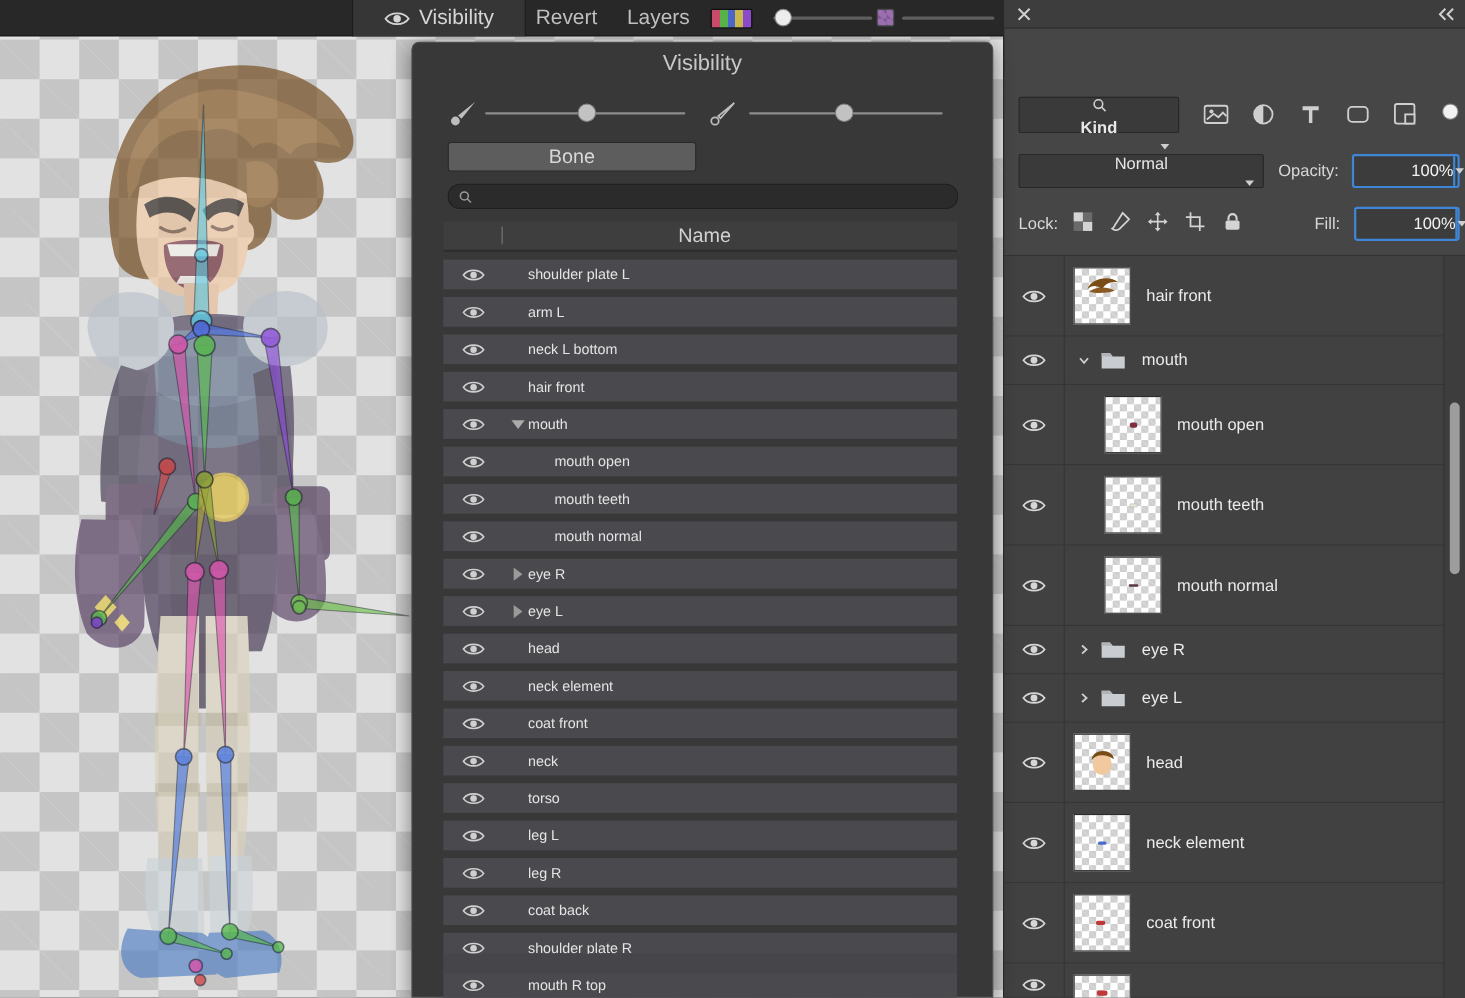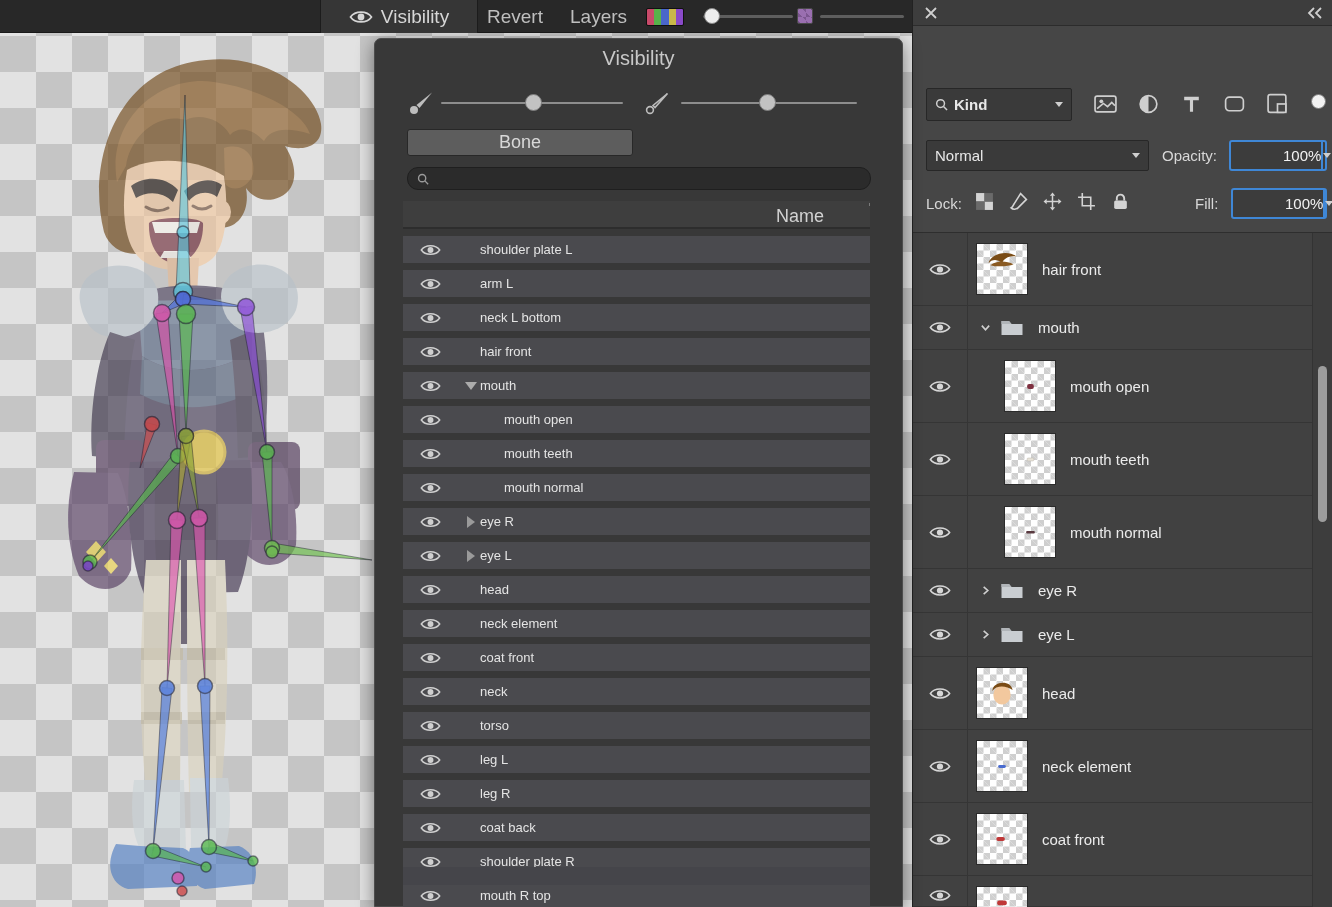--- a/index.html
+++ b/index.html
@@ -39,21 +39,21 @@
   .vp-t1{left:66px;width:182px;} .vp-t2{left:306px;width:176px;}
   .vp-knob{position:absolute;top:55px;width:17px;height:17px;border-radius:50%;background:#c2c2c2;border:1px solid #7d7d7d;}
   .vp-k1{left:150px;} .vp-k2{left:384px;}
   .vtab{position:absolute;top:90px;height:27px;border:1px solid #282828;border-radius:3px;display:flex;align-items:center;justify-content:center;font-size:18px;}
   .vtab.active{left:32px;width:226px;background:#5d5d5d;color:#d8d8d8;}
   .vtab.inactive{left:265px;width:232px;background:#424242;color:#bdbdbd;}
   .vsearch{position:absolute;left:32px;top:128px;width:464px;height:23px;background:#2b2b2b;border:1px solid #1f1f1f;border-radius:11px;display:flex;align-items:center;padding:0 9px;gap:6px;}
   .vsearch svg{width:12px;height:12px;color:#9a9a9a;flex:none;}
   .vsearch input{flex:1;background:transparent;border:none;outline:none;color:#ddd;font-size:14px;font-family:inherit;}
   .vtable{position:absolute;left:28px;top:162px;width:467px;}
-  .vhead{height:28px;background:#3e3e3e;border-bottom:2px solid #2d2d2d;display:flex;align-items:flex-end;padding-left:17px;color:#d2d2d2;font-size:18px;flex-direction:column;}
+  .vhead{height:28px;background:#3e3e3e;border-bottom:2px solid #2d2d2d;display:flex;align-items:center;padding-left:17px;color:#d2d2d2;font-size:18px;}
   .vhead .vdiv{width:1px;height:16px;background:#7a7a7a;margin-left:14px;}
   .vhead .hname{flex:1;text-align:center;margin-right:46px;}
   .vrow{height:27px;margin-top:7px;background:#4a4a4e;display:flex;align-items:center;padding-left:17px;color:#e4e4e4;font-size:13px;}
   .v-eye{width:22px;height:15px;color:#cfcfcf;display:flex;align-items:center;}
   .v-eye svg{width:21px;height:14px;}
   .v-sp{width:20px;}
   .v-arrow{width:18px;display:flex;justify-content:center;align-items:center;}
   .tri-down{width:0;height:0;border-left:6px solid transparent;border-right:6px solid transparent;border-top:8px solid #ababab;}
   .tri-right{width:0;height:0;border-top:6px solid transparent;border-bottom:6px solid transparent;border-left:8px solid #9a9a9a;}
   .v-label.ind1{margin-left:24px;}
@@ -62,21 +62,21 @@
   
   .lpanel{position:absolute;left:912px;top:0;width:420px;height:907px;background:#464646;border-left:1px solid #222;}
   .lp-top{position:absolute;top:0;left:0;right:0;height:26px;background:#3d3d3d;border-bottom:1px solid #2c2c2c;}
   .lp-close{position:absolute;left:11px;top:6px;width:14px;height:14px;color:#cfcfcf;}
   .lp-collapse{position:absolute;right:8px;top:6px;width:18px;height:14px;color:#cfcfcf;}
   .lp-tabbar{position:absolute;top:26px;left:0;right:0;height:44px;background:#2e2e2e;}
   .lp-tab{position:absolute;left:0;top:0;width:94px;height:44px;background:#464646;color:#f0f0f0;font-size:16px;font-weight:bold;display:flex;align-items:center;padding-left:18px;}
   .lp-menu{position:absolute;right:10px;top:16px;width:18px;height:13px;display:flex;flex-direction:column;justify-content:space-between;}
   .lp-menu i{display:block;height:2px;background:#cfcfcf;}
   .lp-controls{position:absolute;top:70px;left:0;right:0;height:163px;background:#464646;border-bottom:1px solid #2e2e2e;}
-  .combo{position:absolute;background:#3a3a3a;border:1px solid #272727;border-radius:2px;display:flex;align-items:center;color:#e8e8e8;font-size:15px;padding:0 8px;gap:6px;}
+  .combo{position:absolute;background:#3a3a3a;border:1px solid #272727;border-radius:2px;display:flex;align-items:center;color:#e8e8e8;font-size:15px;padding:0 8px;gap:6px;flex-direction:column;}
   .combo .chev{margin-left:auto;}
   .chev{width:0;height:0;border-left:4.5px solid transparent;border-right:4.5px solid transparent;border-top:5.5px solid #cfcfcf;}
   .kind-combo{left:13px;top:18px;width:146px;height:33px;font-weight:bold;}
   .kind-combo svg{width:13px;height:13px;color:#cfcfcf;flex:none;}
   .blend-combo{left:13px;top:70px;width:223px;height:31px;}
   .lp-label{position:absolute;color:#d8d8d8;font-size:15px;}
   .lbl-opacity{left:249px;top:77px;} .lbl-lock{left:13px;top:125px;} .lbl-fill{left:282px;top:125px;}
   .valbox{position:absolute;background:#3c3c3c;border:2px solid #3f87d6;border-radius:3px;display:flex;align-items:center;color:#f2f2f2;font-size:15px;padding-left:44px;}
   .valbox .vtext{padding-left:8px;}
   .valbox .chevzone{margin-left:auto;width:20px;height:100%;border-left:2px solid #3f87d6;display:flex;align-items:center;justify-content:center;}

